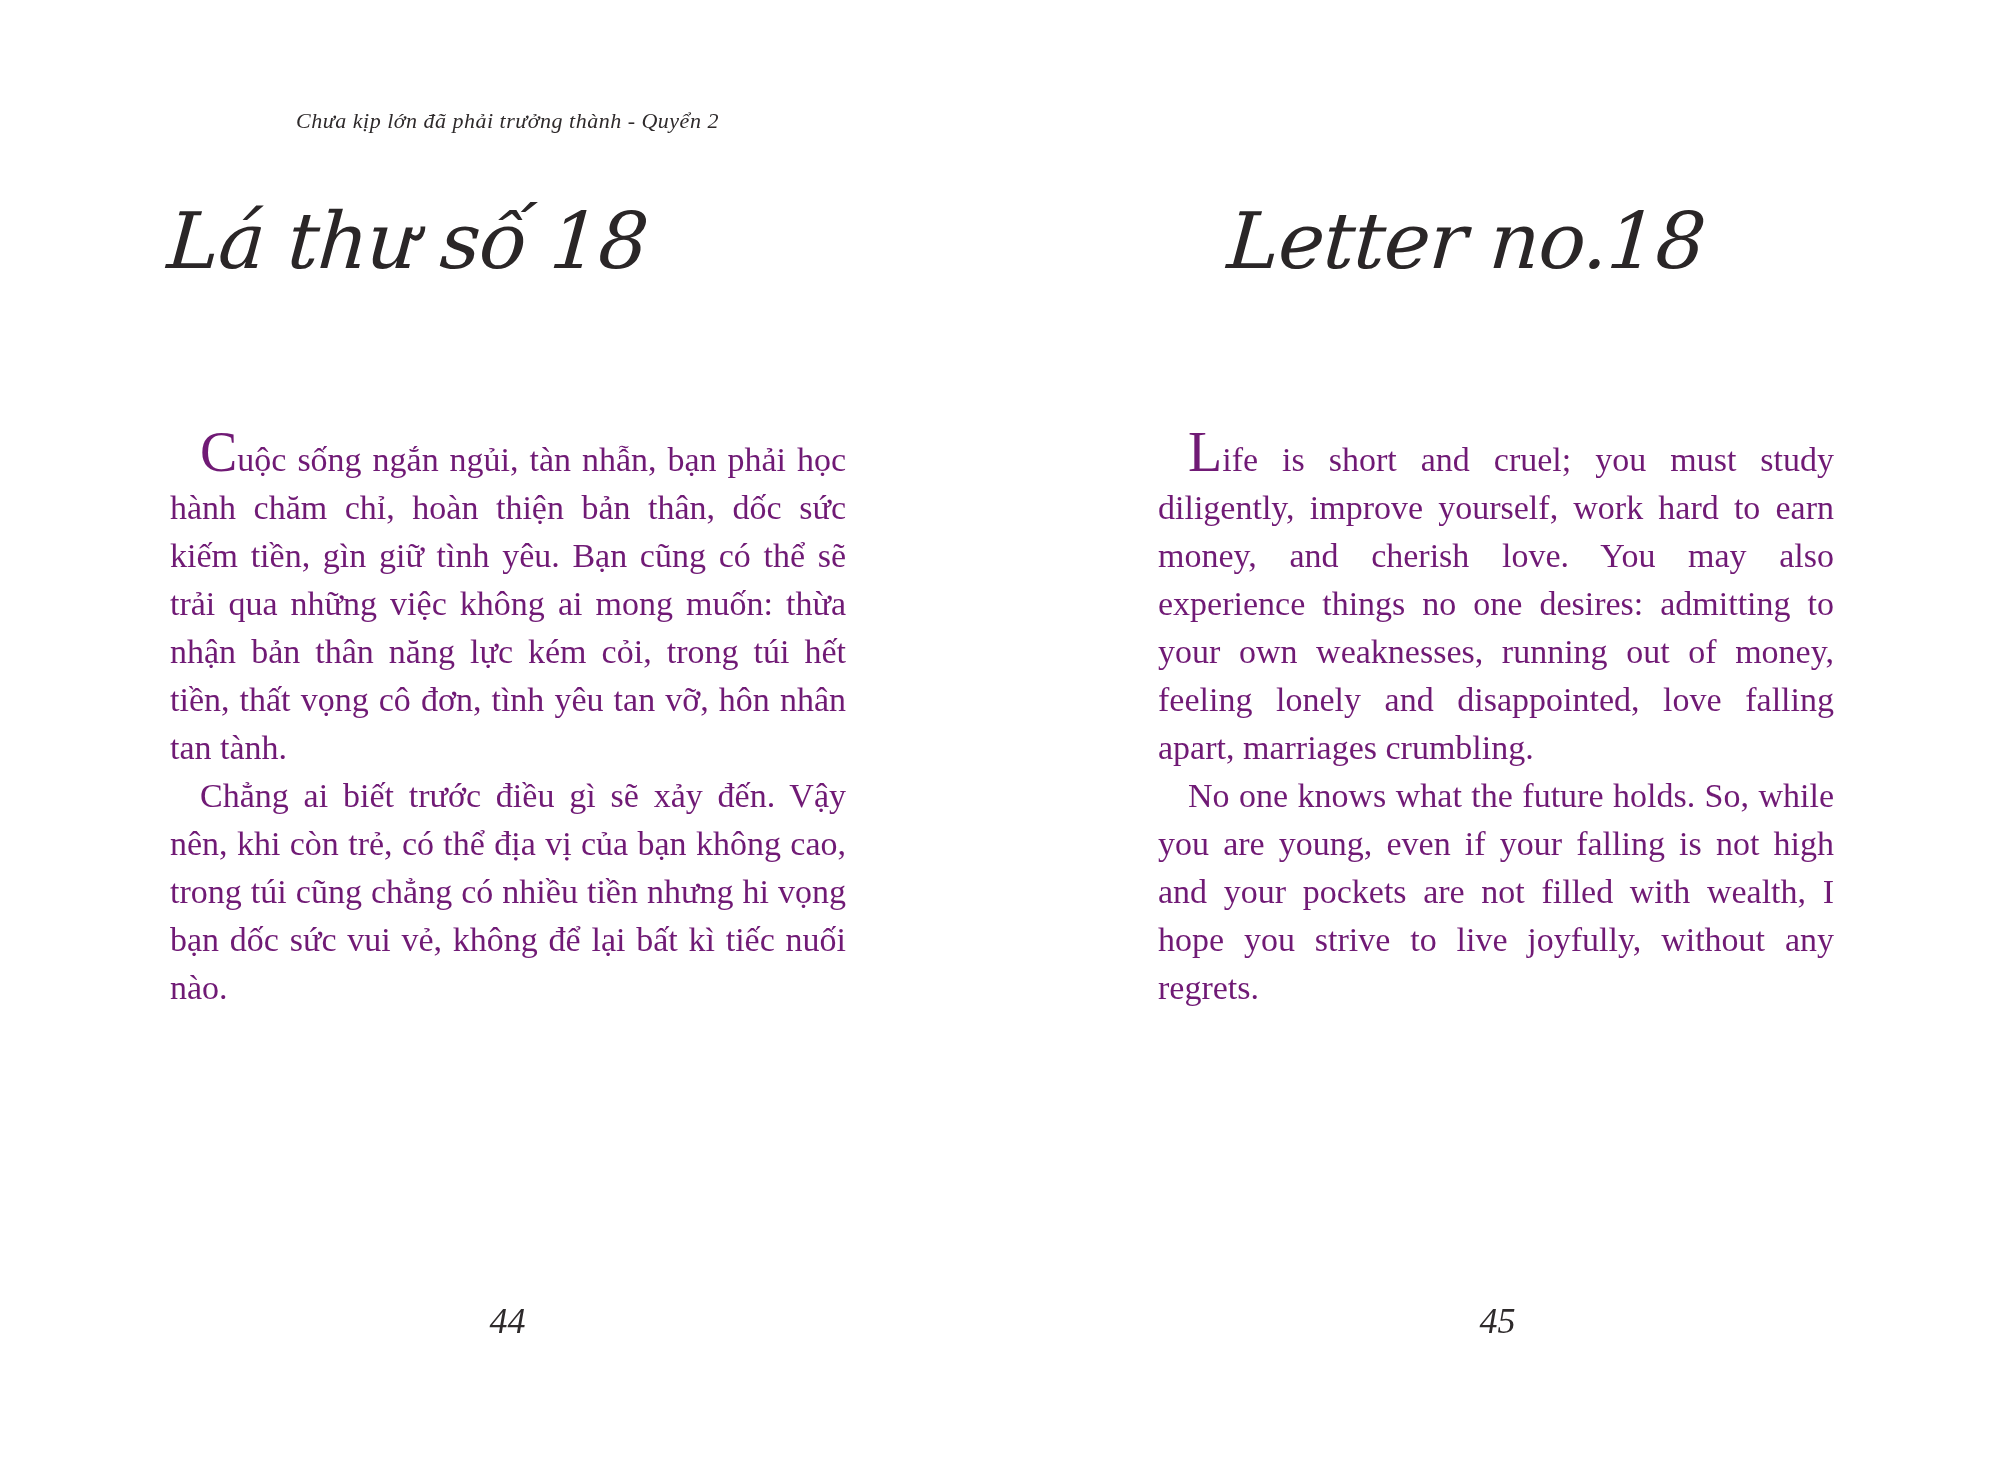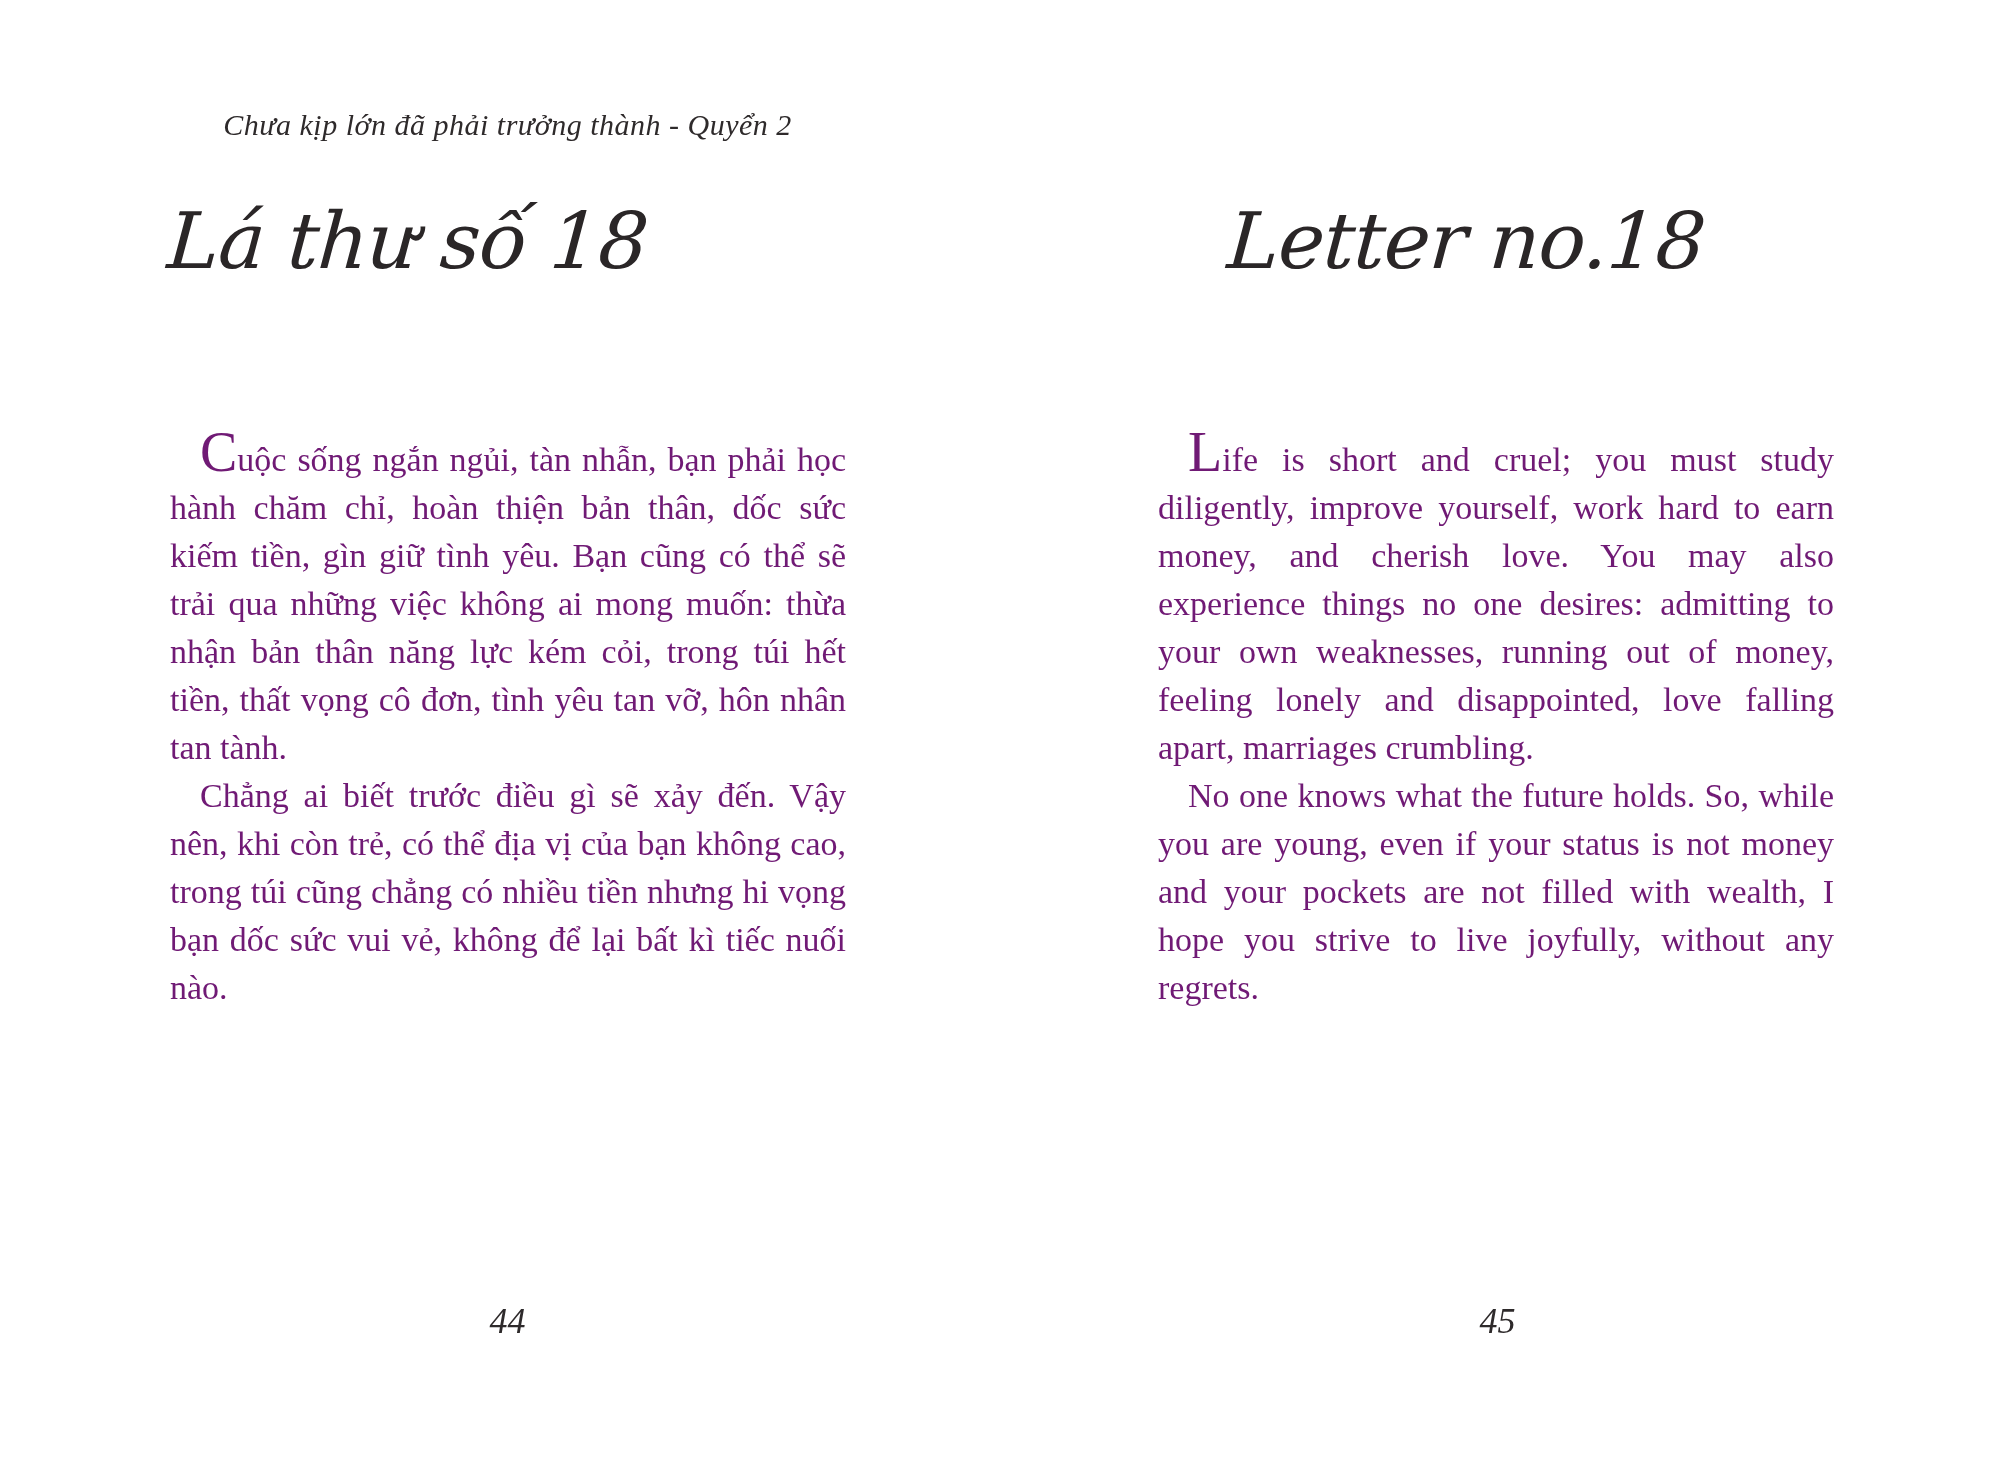--- a/index.html
+++ b/index.html
@@ -24,21 +24,21 @@
   }
   #left-page  { left: 0; }
   #right-page { left: 1000px; }
 
   .running-header {
     position: absolute;
     top: 108px;
     width: 675px;
     text-align: center;
     font-style: italic;
-    font-size: 30px;
+    font-size: 22px;
     letter-spacing: 0.5px;
     color: #2e2a2b;
     white-space: nowrap;
   }
   #left-page  .running-header { left: 170px; }
   #right-page .running-header { left: 160px; }
 
   .chapter-title {
     position: absolute;
     top: 196px;
@@ -106,19 +106,19 @@
 
     <div class="page-number">44</div>
   </div>
 
   <div class="page" id="right-page">
 
     <div class="chapter-title">Letter no.18</div>
 
     <div class="body-text">
       <p class="para"><span class="initial">L</span><span>ife is short and cruel; you must study diligently, improve yourself, work hard to earn money, and cherish love. You may also experience things no one desires: admitting to your own weaknesses, running out of money, feeling lonely and disappointed, love falling apart, marriages crumbling.</span></p>
-      <p class="para"><span>No one knows what the future holds. So, while you are young, even if your status is not money and your pockets are not filled with wealth, I hope you strive to live joyfully, without any regrets.</span></p>
+      <p class="para"><span>No one knows what the future holds. So, while you are young, even if your falling is not high and your pockets are not filled with wealth, I hope you strive to live joyfully, without any regrets.</span></p>
     </div>
 
     <div class="page-number">45</div>
   </div>
 
 </div>
 
 </body></html>

